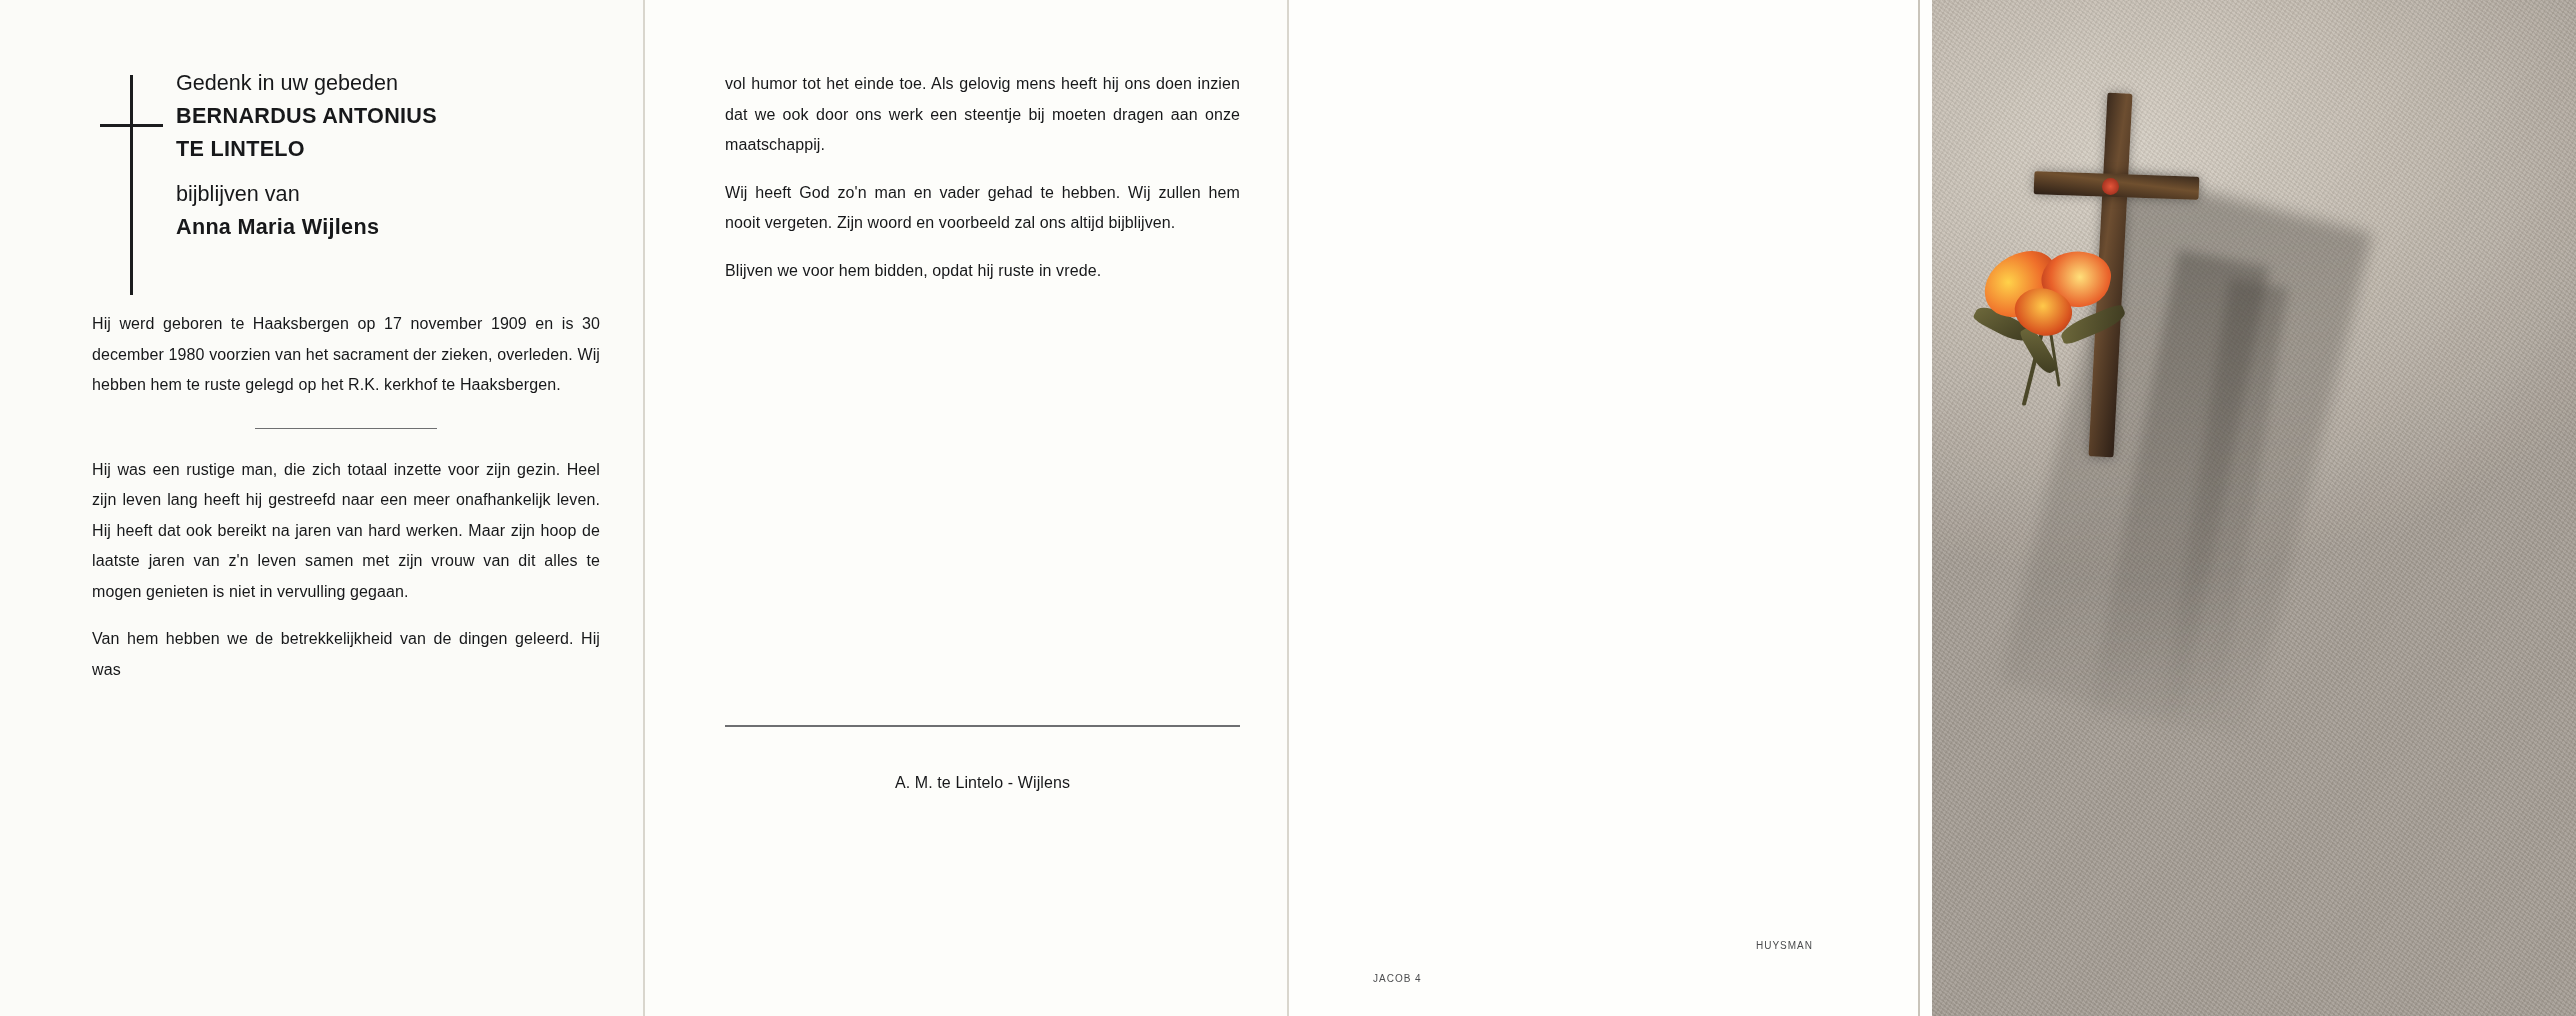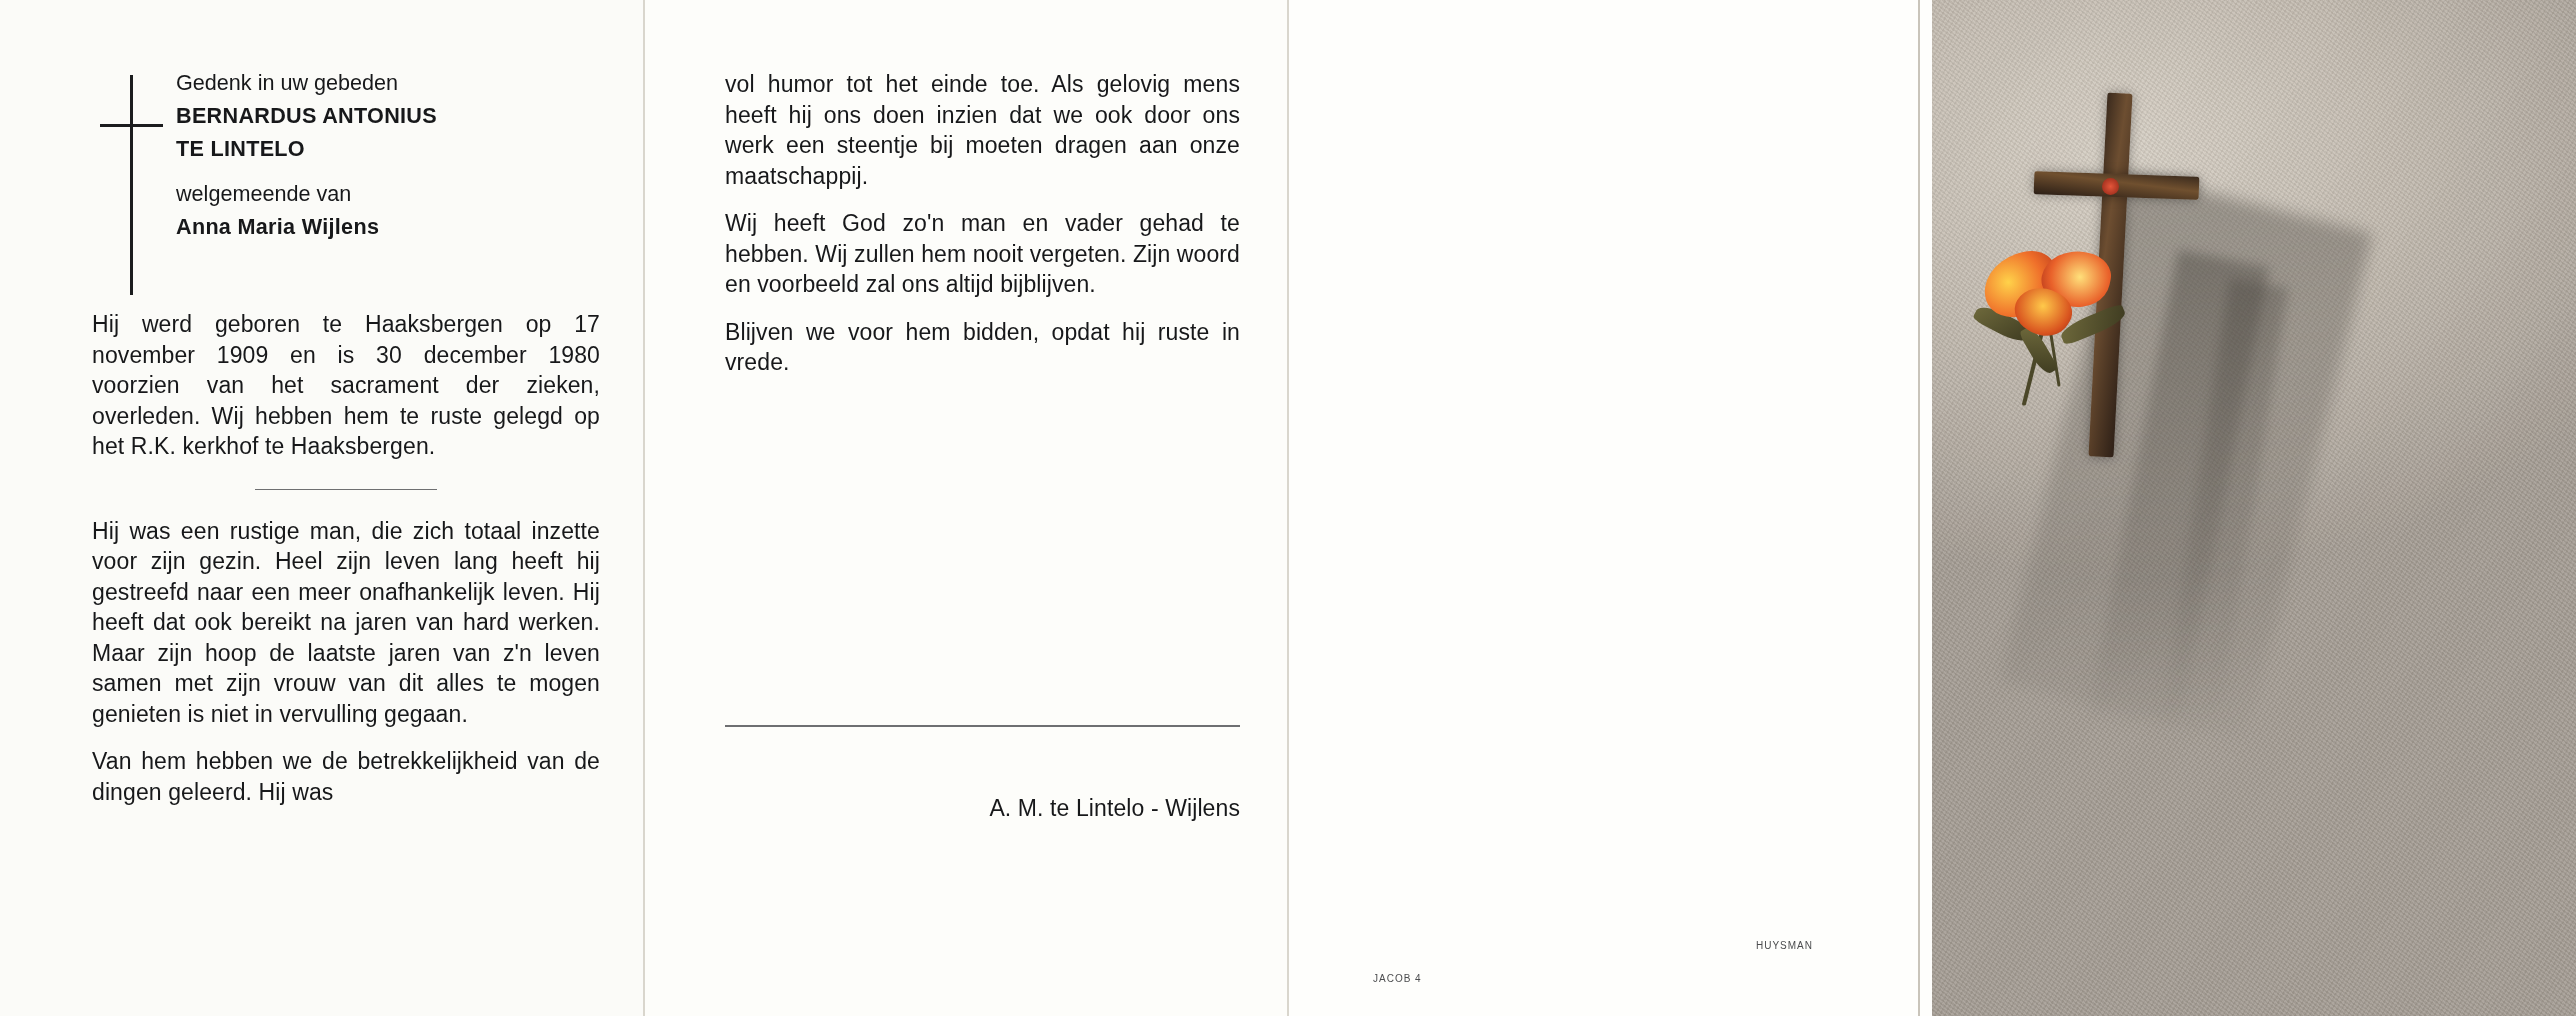--- a/index.html
+++ b/index.html
@@ -39,21 +39,21 @@
     height: 1017px;
     background: #d9d6cd;
   }
   .fold-1 { left: 643px; }
   .fold-2 { left: 1287px; }
   .fold-3 { left: 1918px; background: #c9c4ba; }
 
   
   .text-col {
     position: absolute;
-    font-size: 23px;
+    font-size: 16px;
     line-height: 30.5px;
     color: #17181a;
     text-align: justify;
     letter-spacing: 0.1px;
   }
   .p { margin: 0 0 17px 0; }
   .p:last-child { margin-bottom: 0; }
 
   
   .p1-head {
@@ -117,23 +117,23 @@
   }
   .rule-wide {
     position: absolute;
     left: 725px;
     top: 725px;
     width: 515px;
     height: 1.7px;
     background: #6e6f71;
   }
   .sig {
-    text-align: right;
+    text-align: center;
     line-height: 30.5px;
-    margin-top: 35px;
+    margin-top: 10px;
   }
 
   
   .tiny {
     position: absolute;
     font-size: 10px;
     letter-spacing: 1px;
     color: #4b4c4e;
     font-family: "Liberation Sans", sans-serif;
   }
@@ -267,21 +267,21 @@
     <div class="cross">
       <div class="v"></div>
       <div class="h"></div>
     </div>
 
     <div class="p1-head">
       <div>Gedenk in uw gebeden</div>
       <div class="bold">BERNARDUS ANTONIUS</div>
       <div class="bold">TE LINTELO</div>
       <div style="height:12px"></div>
-      <div>welgemeende van</div>
+      <div>bijblijven van</div>
       <div class="bold">Anna Maria Wijlens</div>
     </div>
 
     <div class="text-col p1-body">
       <p class="p">Hij werd geboren te Haaksbergen op 17 november 1909 en is 30 december 1980 voorzien van het sacrament der zieken, overleden. Wij hebben hem te ruste gelegd op het R.K. kerkhof te Haaksbergen.</p>
       <div class="rule"></div>
       <p class="p">Hij was een rustige man, die zich totaal inzette voor zijn gezin. Heel zijn leven lang heeft hij gestreefd naar een meer onafhankelijk leven. Hij heeft dat ook bereikt na jaren van hard werken. Maar zijn hoop de laatste jaren van z'n leven samen met zijn vrouw van dit alles te mogen genieten is niet in vervulling gegaan.</p>
       <p class="p">Van hem hebben we de betrekkelijkheid van de dingen geleerd. Hij was</p>
     </div>
   </div>

